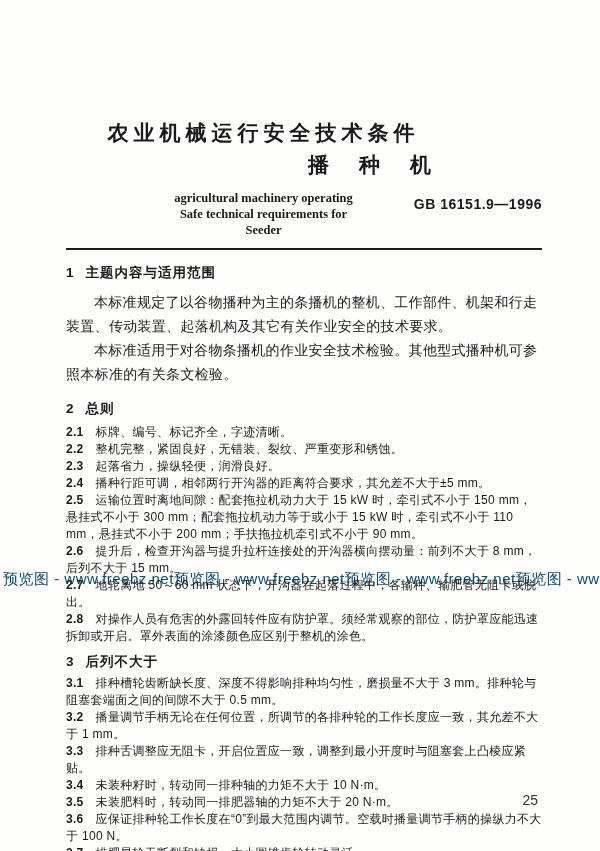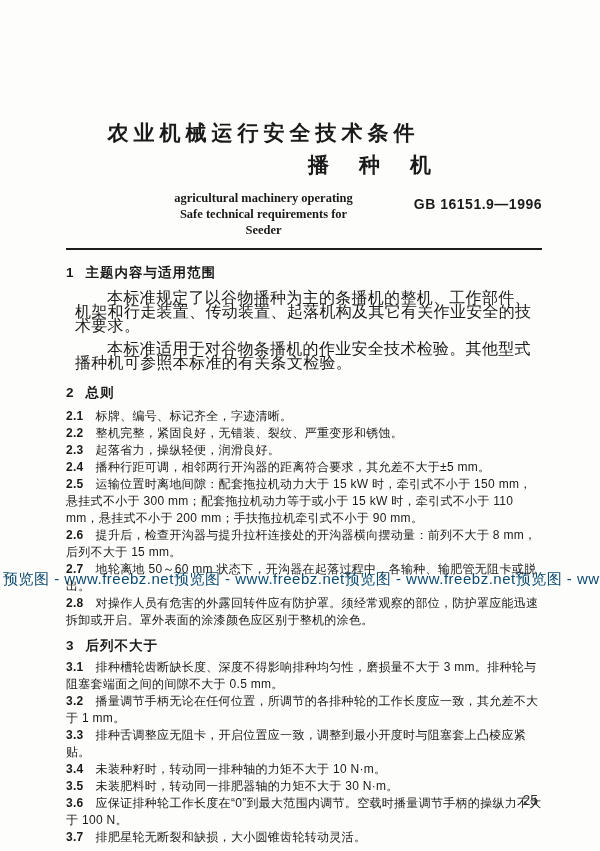--- a/index.html
+++ b/index.html
@@ -52,22 +52,22 @@
     font-family:"Liberation Serif","DejaVu Serif",serif;
     font-size:12.5px; font-weight:bold; line-height:16px;
   }
   .rule-top { margin:10px 0 0 0; border:0; border-top:2px solid #1c1c1c; }
   .sec-head {
     margin:14px 0 0 0;
     font-size:13.5px; font-weight:bold; line-height:18px; letter-spacing:1px;
   }
   .sec-head .num { margin-right:12px; letter-spacing:0; }
   .para {
-    margin:9px; text-indent:2em;
-    font-size:16px; line-height:14px; letter-spacing:0.3px;
+    margin:0; text-indent:2em;
+    font-size:14px; line-height:24px; letter-spacing:0.3px;
   }
   .para-group { margin-top:8px; }
   .clauses { margin-top:6px; }
   .clauses-s3 { margin-top:4px; }
   .sec-head-s3 { margin-top:8px; }
   .clause {
     margin:0;
     font-size:12px; line-height:17px; letter-spacing:0.3px;
   }
   .clause .num { font-weight:bold; margin-right:12px; }
@@ -122,21 +122,21 @@
       <p class="clause"><span class="num">2.7</span><span>地轮离地 50～60 mm 状态下，开沟器在起落过程中，各输种、输肥管无阻卡或脱出。</span></p>
       <p class="clause"><span class="num">2.8</span><span>对操作人员有危害的外露回转件应有防护罩。须经常观察的部位，防护罩应能迅速拆卸或开启。罩外表面的涂漆颜色应区别于整机的涂色。</span></p>
     </div>
 
     <h2 class="sec-head sec-head-s3"><span class="num">3</span><span>后列不大于</span></h2>
     <div class="clauses clauses-s3">
       <p class="clause"><span class="num">3.1</span><span>排种槽轮齿断缺长度、深度不得影响排种均匀性，磨损量不大于 3 mm。排种轮与阻塞套端面之间的间隙不大于 0.5 mm。</span></p>
       <p class="clause"><span class="num">3.2</span><span>播量调节手柄无论在任何位置，所调节的各排种轮的工作长度应一致，其允差不大于 1 mm。</span></p>
       <p class="clause"><span class="num">3.3</span><span>排种舌调整应无阻卡，开启位置应一致，调整到最小开度时与阻塞套上凸棱应紧贴。</span></p>
       <p class="clause"><span class="num">3.4</span><span>未装种籽时，转动同一排种轴的力矩不大于 10 N·m。</span></p>
-      <p class="clause"><span class="num">3.5</span><span>未装肥料时，转动同一排肥器轴的力矩不大于 30 N·m。</span></p>
+      <p class="clause"><span class="num">3.5</span><span>未装肥料时，转动同一排肥器轴的力矩不大于 20 N·m。</span></p>
       <p class="clause"><span class="num">3.6</span><span>应保证排种轮工作长度在“0”到最大范围内调节。空载时播量调节手柄的操纵力不大于 100 N。</span></p>
       <p class="clause"><span class="num">3.7</span><span>排肥星轮无断裂和缺损，大小圆锥齿轮转动灵活。</span></p>
 
     </div>
 
   </div>
 
   <div class="page-number">25</div>
 
 </div>

